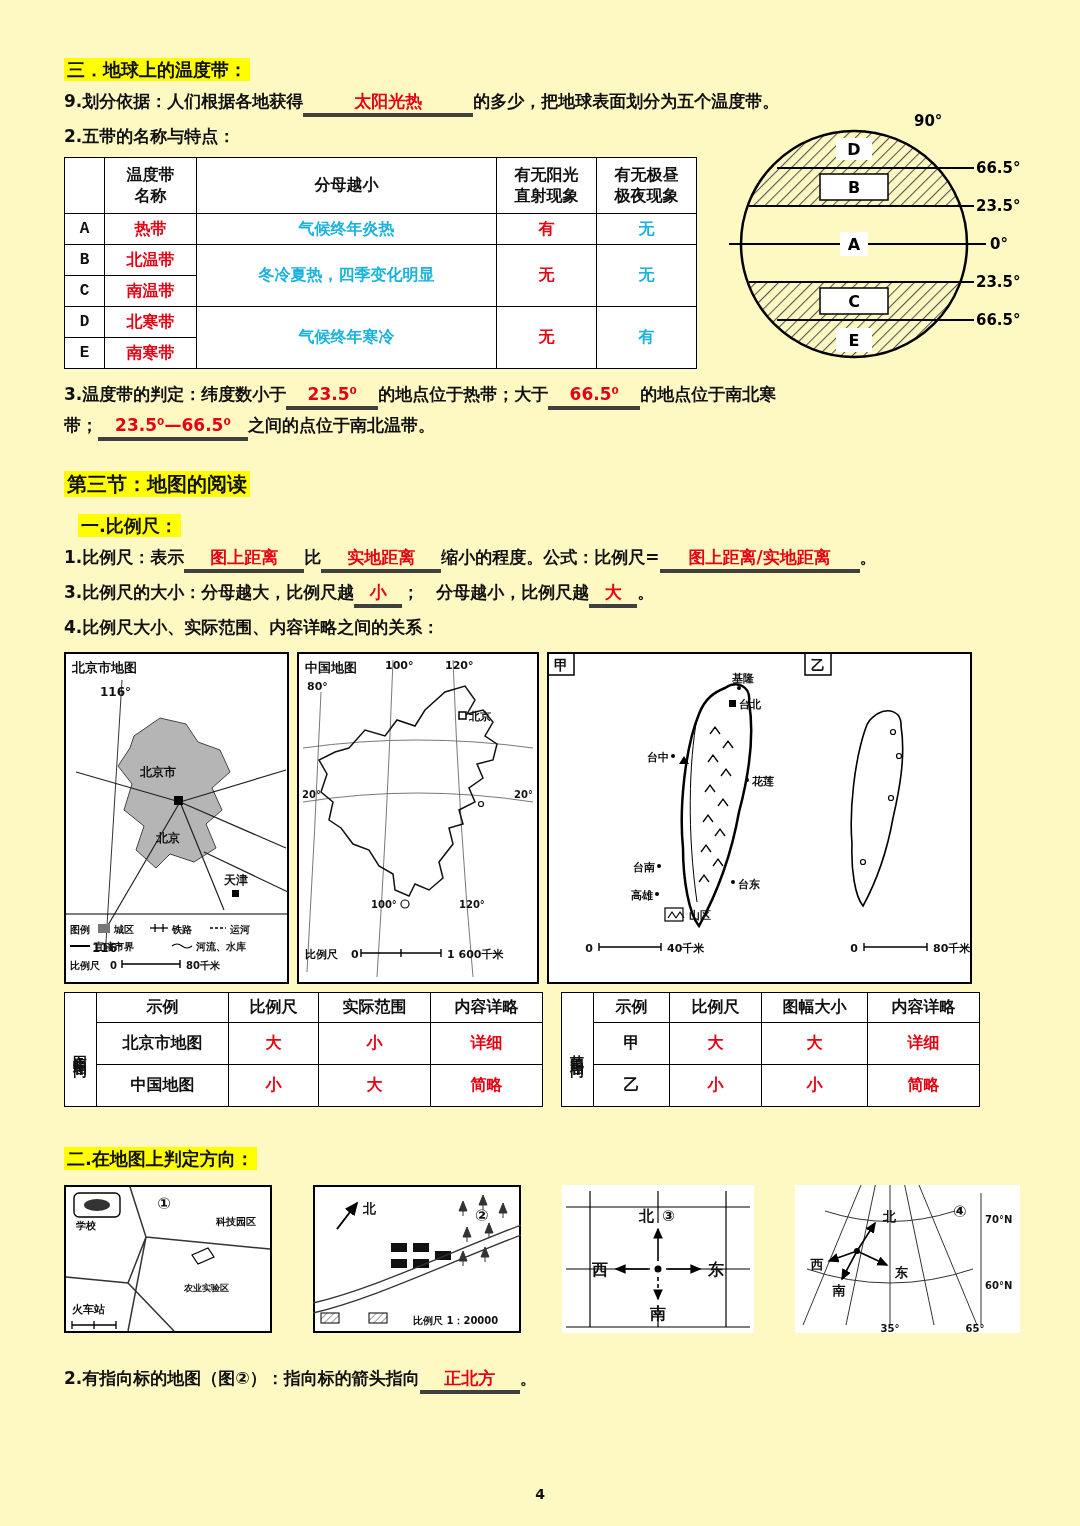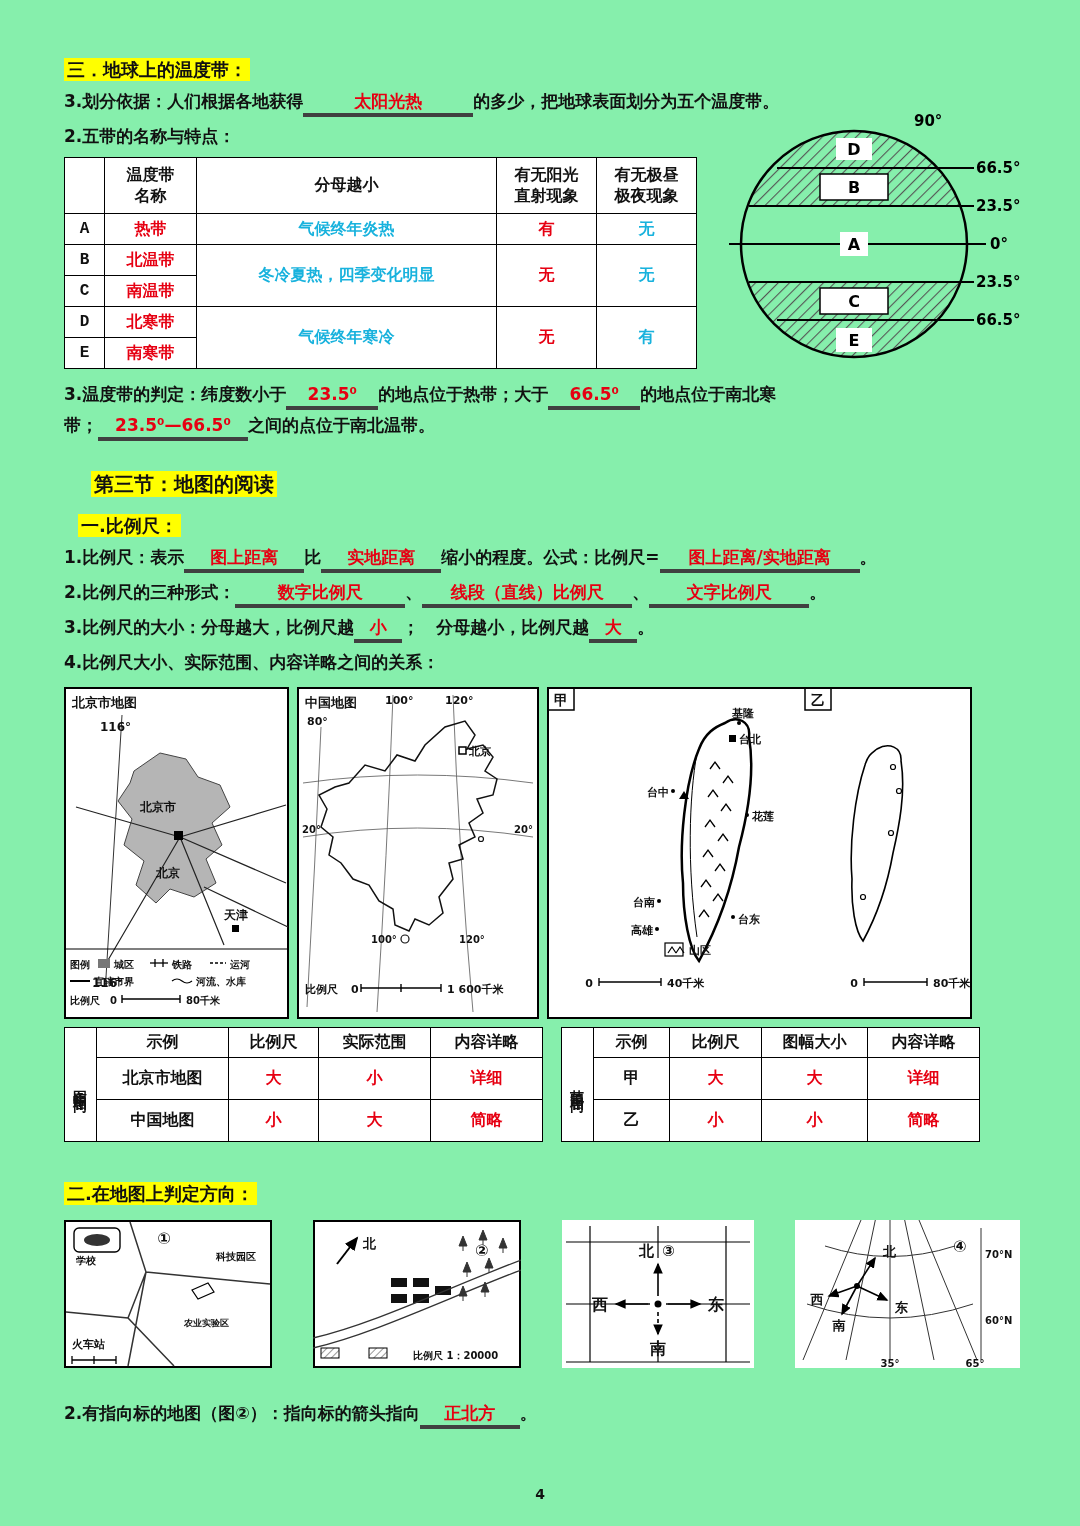--- a/index.html
+++ b/index.html
@@ -1,37 +1,37 @@
 <!DOCTYPE html>
 <html><head>
 <meta charset="utf-8">
 <style>
   * { margin:0; padding:0; box-sizing:border-box; }
   html,body { background:#ffffff; }
   body { width:1080px; font-family:"DejaVu Sans","Liberation Sans",sans-serif; color:#111; }
-  .page { width:1080px; height:1526px; position:relative; overflow:hidden; background:#86efac; }
+  .page { width:1080px; height:1526px; position:relative; overflow:hidden; background:#fef9c3; }
   .content { padding:58px 60px 0 64px; }
   .hl { background:#ffff00; font-weight:bold; padding:1px 3px; }
   .t18 { font-size:18px; }
   .t20 { font-size:20px; }
   .line { font-size:17px; font-weight:bold; line-height:30px; margin-top:4px; }
   .blank { display:inline-block; text-align:center; border-bottom:4px solid #404040;
            color:#e60012; font-weight:bold; padding:0 8px; line-height:24px; }
   .red { color:#e60012 !important; font-weight:bold; }
   .cyan { color:#18b2dd !important; font-weight:bold; }
   table { border-collapse:collapse; background:#fff; }
   .temp-sec { position:relative; }
   .temp-table { margin-top:6px;font-family:Liberation Mono, monospace; }
   .temp-table th, .temp-table td { border:1.6px solid #000; text-align:center; vertical-align:middle;
      font-size:16px; font-weight:bold; white-space:pre-line; }
   .temp-table th { height:56px; }
   .temp-table td { height:31px; }
   .judge { width:720px; margin-top:10px; }
   .globe-wrap { position:absolute; top:52px; right:-4px; width:300px; height:268px; }
-  .sec3-title { margin-top:30px;margin-left:27px; }
+  .sec3-title { margin-top:30px; }
   .scale-title { margin-top:16px;padding-left:14px; }
   .maps-row { display:flex; gap:8px; margin-top:10px; }
   .mapsvg { background:#fff; display:block; }
   .mapsvg text { font-weight:bold; fill:#111; }
   .mapborder { fill:none; stroke:#000; stroke-width:2; }
   .cmp-row { display:flex; gap:18px; margin-top:8px; }
   .cmp th, .cmp td { border:1.6px solid #000; text-align:center; vertical-align:middle;
      font-size:16px; font-weight:bold; }
   .cmp th { height:30px; }
   .cmp td { height:42px; }
@@ -47,21 +47,21 @@
 </style>
 </head>
 <body>
 
 <div class="page">
 <div class="content">
 
   <section class="temp-sec">
     <div><span class="hl t18">三．地球上的温度带：</span></div>
 
-    <p class="line"><span>3.划分依据：人们根据各地获得</span><span class="blank" style="min-width:170px">太阳光热</span><span>的多少，把地球表面划分为五个温度带。</span></p>
+    <p class="line"><span>9.划分依据：人们根据各地获得</span><span class="blank" style="min-width:170px">太阳光热</span><span>的多少，把地球表面划分为五个温度带。</span></p>
 
     <p class="line">2.五带的名称与特点：</p>
 
     <table class="temp-table">
       <colgroup>
             <col style="width:40px">
             <col style="width:92px">
             <col style="width:300px">
             <col style="width:100px">
             <col style="width:100px">
@@ -154,21 +154,20 @@
 
     <p class="line judge"><span>3.温度带的判定：纬度数小于</span><span class="blank" style="min-width:92px">23.5⁰</span><span>的地点位于热带；大于</span><span class="blank" style="min-width:92px">66.5⁰</span><span>的地点位于南北寒带；</span><span class="blank" style="min-width:150px">23.5⁰—66.5⁰</span><span>之间的点位于南北温带。</span></p>
   </section>
 
   <div class="sec3-title"><span class="hl t20">第三节：地图的阅读</span></div>
 
   <div class="scale-title"><span class="hl t18">一.比例尺：</span></div>
 
   <p class="line"><span>1.比例尺：表示</span><span class="blank" style="min-width:120px">图上距离</span><span>比</span><span class="blank" style="min-width:120px">实地距离</span><span>缩小的程度。公式：比例尺=</span><span class="blank" style="min-width:200px">图上距离/实地距离</span><span>。</span></p>
 
-  <p class="line"><span>2.比例尺的三种形式：</span><span class="blank" style="min-width:170px">数字比例尺</span><span>、</span><span class="blank" style="min-width:210px">线段（直线）比例尺</span><span>、</span><span class="blank" style="min-width:160px">文字比例尺</span><span>。</span></p>
 
   <p class="line"><span>3.比例尺的大小：分母越大，比例尺越</span><span class="blank" style="min-width:48px">小</span><span>；　分母越小，比例尺越</span><span class="blank" style="min-width:48px">大</span><span>。</span></p>
 
   <p class="line">4.比例尺大小、实际范围、内容详略之间的关系：</p>
 
   <div class="maps-row">
 
     <svg class="mapsvg" width="225" height="332" viewBox="0 0 225 332">
       <rect class="mapborder" x="1" y="1" width="223" height="330"></rect>
       <text x="8" y="20" font-size="13">北京市地图</text>

